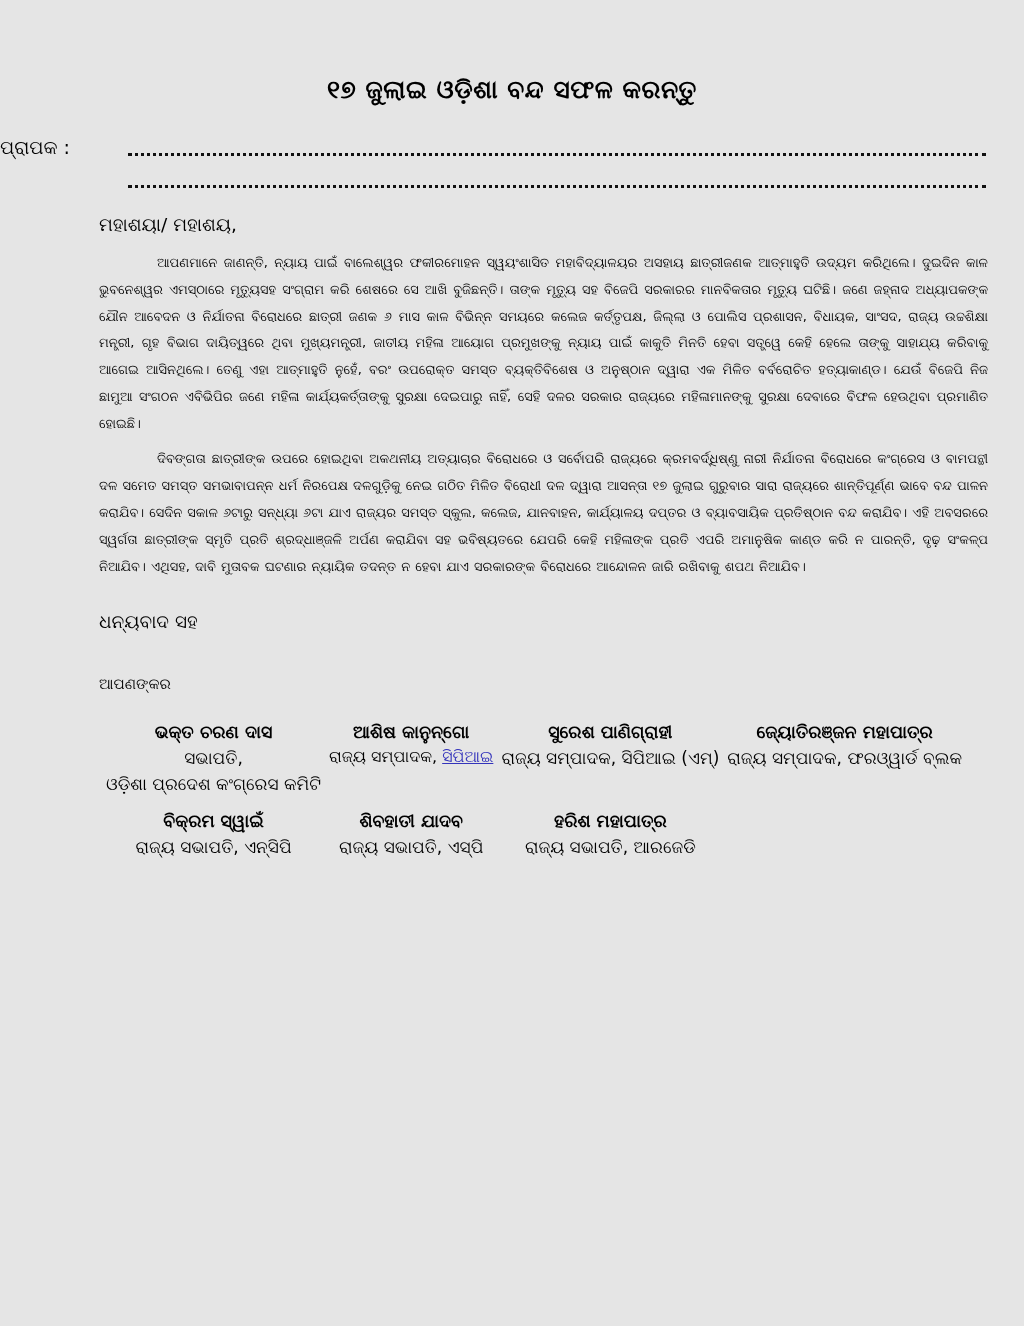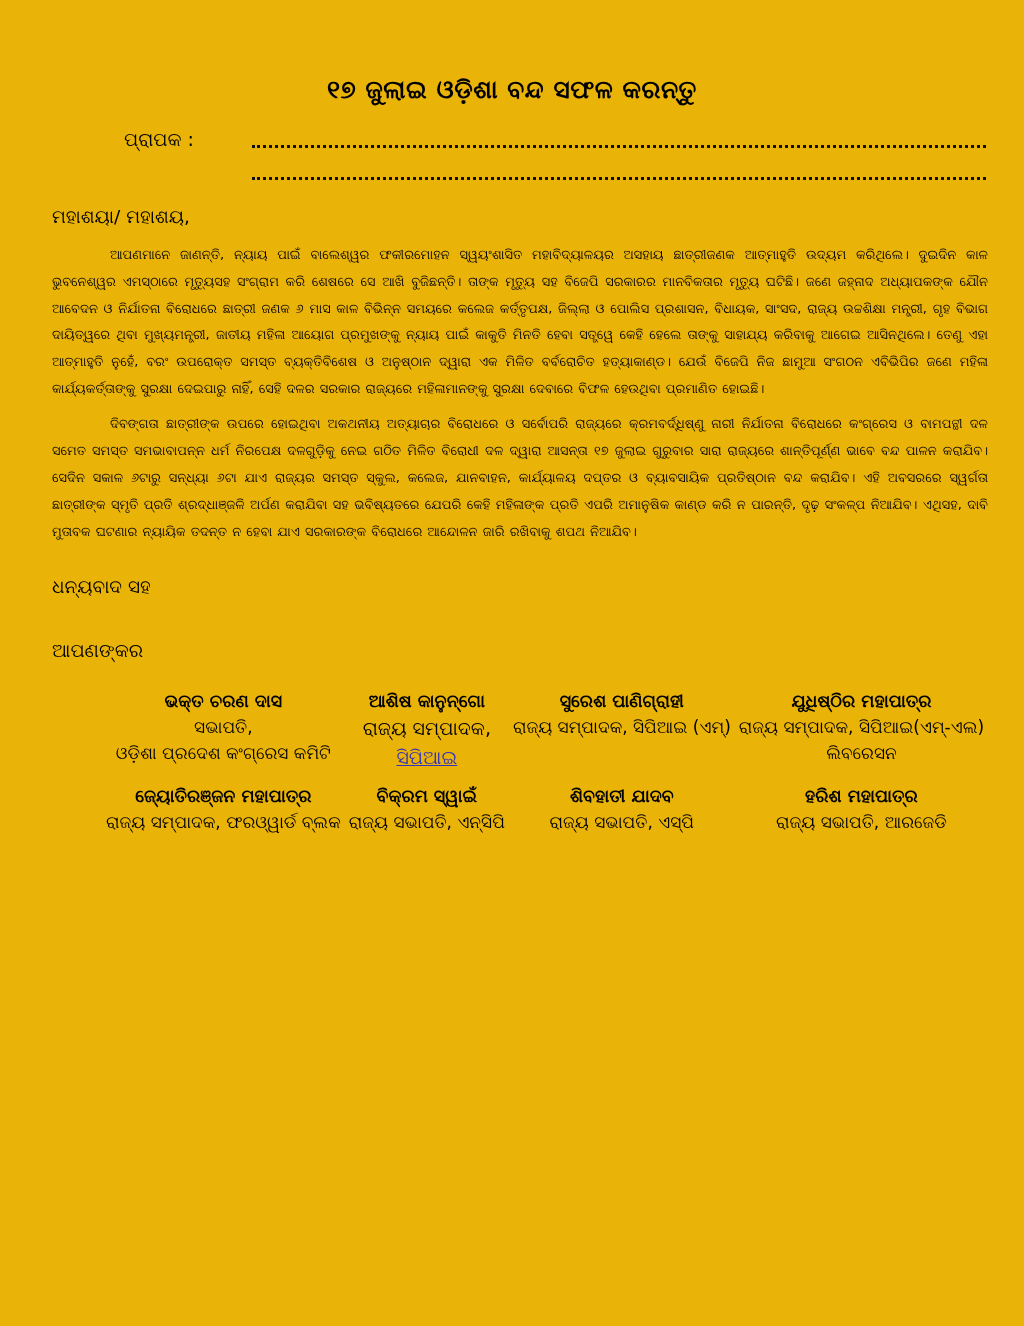--- a/index.html
+++ b/index.html
@@ -10,43 +10,42 @@
   }
   body {
     font-family: "Liberation Serif", "DejaVu Serif", serif;
     color: #000000;
   }
   .page {
     position: relative;
     width: 1024px;
     height: 1326px;
     margin: 0 auto;
-    background: #eab308;
+    background: #e5e5e5;
     box-sizing: border-box;
     padding: 0;
     overflow: hidden;
   }
 
   
   .doc-title {
     text-align: center;
     font-family: "DejaVu Sans", "Liberation Sans", sans-serif;
     font-weight: bold;
     font-size: 25px;
     letter-spacing: 0.5px;
     margin: 0;
     padding-top: 74px;
     line-height: 1.25;
     color: #000;
   }
 
   
   .recipient-block {
-    margin-top: 20px;
-    padding-left: 124px;
+    margin-top: 28px;
     padding-right: 38px;
   }
   .recipient-row {
     display: flex;
     align-items: flex-start;
     font-family: "DejaVu Sans", "Liberation Sans", sans-serif;
     font-size: 19px;
     line-height: 1.5;
   }
   .recipient-label {
@@ -65,21 +64,21 @@
   }
   .dotline-2 {
     margin-top: 22px;
     margin-left: 128px;
     border-bottom: 3px dotted #111;
     height: 1px;
   }
 
   
   .body-wrap {
-    padding-left: 52px;
+    padding-left: 99px;
     padding-right: 36px;
     margin-top: 26px;
   }
   .salutation {
     font-family: "DejaVu Sans", "Liberation Sans", sans-serif;
     font-size: 18.5px;
     margin-bottom: 14px;
   }
   p.para {
     font-family: "DejaVu Sans", "Liberation Sans", sans-serif;
@@ -92,21 +91,21 @@
     word-spacing: 1px;
   }
   .closing {
     font-family: "DejaVu Sans", "Liberation Sans", sans-serif;
     font-size: 18.5px;
     margin-top: 30px;
     margin-bottom: 12px;
   }
   .yours {
     font-family: Liberation Sans, sans-serif;
-    font-size: 19px;
+    font-size: 15px;
     margin-top: 42px;
   }
 
   
   .sig-grid {
     margin-top: 26px;
     padding-left: 104px;
     padding-right: 60px;
     display: grid;
     grid-template-columns: repeat(4, 1fr);
@@ -125,21 +124,21 @@
     white-space: nowrap;
   }
   .sig-role {
     font-family: "DejaVu Sans", "Liberation Sans", sans-serif;
     font-size: 17px;
     line-height: 1.55;
     white-space: nowrap;
   }
   .sig-role-wrap {
     font-family: "DejaVu Sans", "Liberation Sans", sans-serif;
-    font-size: 19px;
+    font-size: 16px;
     line-height: 1.55;
   }
   a.inline-link {
     color: #3333bb;
     text-decoration: underline;
   }
 </style>
 </head>
 <body>
 
@@ -177,25 +176,20 @@
     <div class="sig-cell">
       <div class="sig-name">ଆଶିଷ କାନୁନ୍‌ଗୋ</div>
       <div class="sig-role-wrap"><span>ରାଜ୍ୟ ସମ୍ପାଦକ, </span><a class="inline-link" href="#">ସିପିଆଇ</a></div>
     </div>
 
     <div class="sig-cell">
       <div class="sig-name">ସୁରେଶ ପାଣିଗ୍ରାହୀ</div>
       <div class="sig-role">ରାଜ୍ୟ ସମ୍ପାଦକ, ସିପିଆଇ (ଏମ୍‌)</div>
     </div>
 
-    <div class="sig-cell">
-      <div class="sig-name">ଯୁଧିଷ୍ଠିର ମହାପାତ୍ର</div>
-      <div class="sig-role">ରାଜ୍ୟ ସମ୍ପାଦକ, ସିପିଆଇ(ଏମ୍‌-ଏଲ)</div>
-      <div class="sig-role">ଲିବରେସନ</div>
-    </div>
 
     <div class="sig-cell">
       <div class="sig-name">ଜ୍ୟୋତିରଞ୍ଜନ ମହାପାତ୍ର</div>
       <div class="sig-role">ରାଜ୍ୟ ସମ୍ପାଦକ, ଫରଓ୍ୱାର୍ଡ ବ୍ଲକ</div>
     </div>
 
     <div class="sig-cell">
       <div class="sig-name">ବିକ୍ରମ ସ୍ୱାଇଁ</div>
       <div class="sig-role">ରାଜ୍ୟ ସଭାପତି, ଏନ୍‌ସିପି</div>
     </div>

